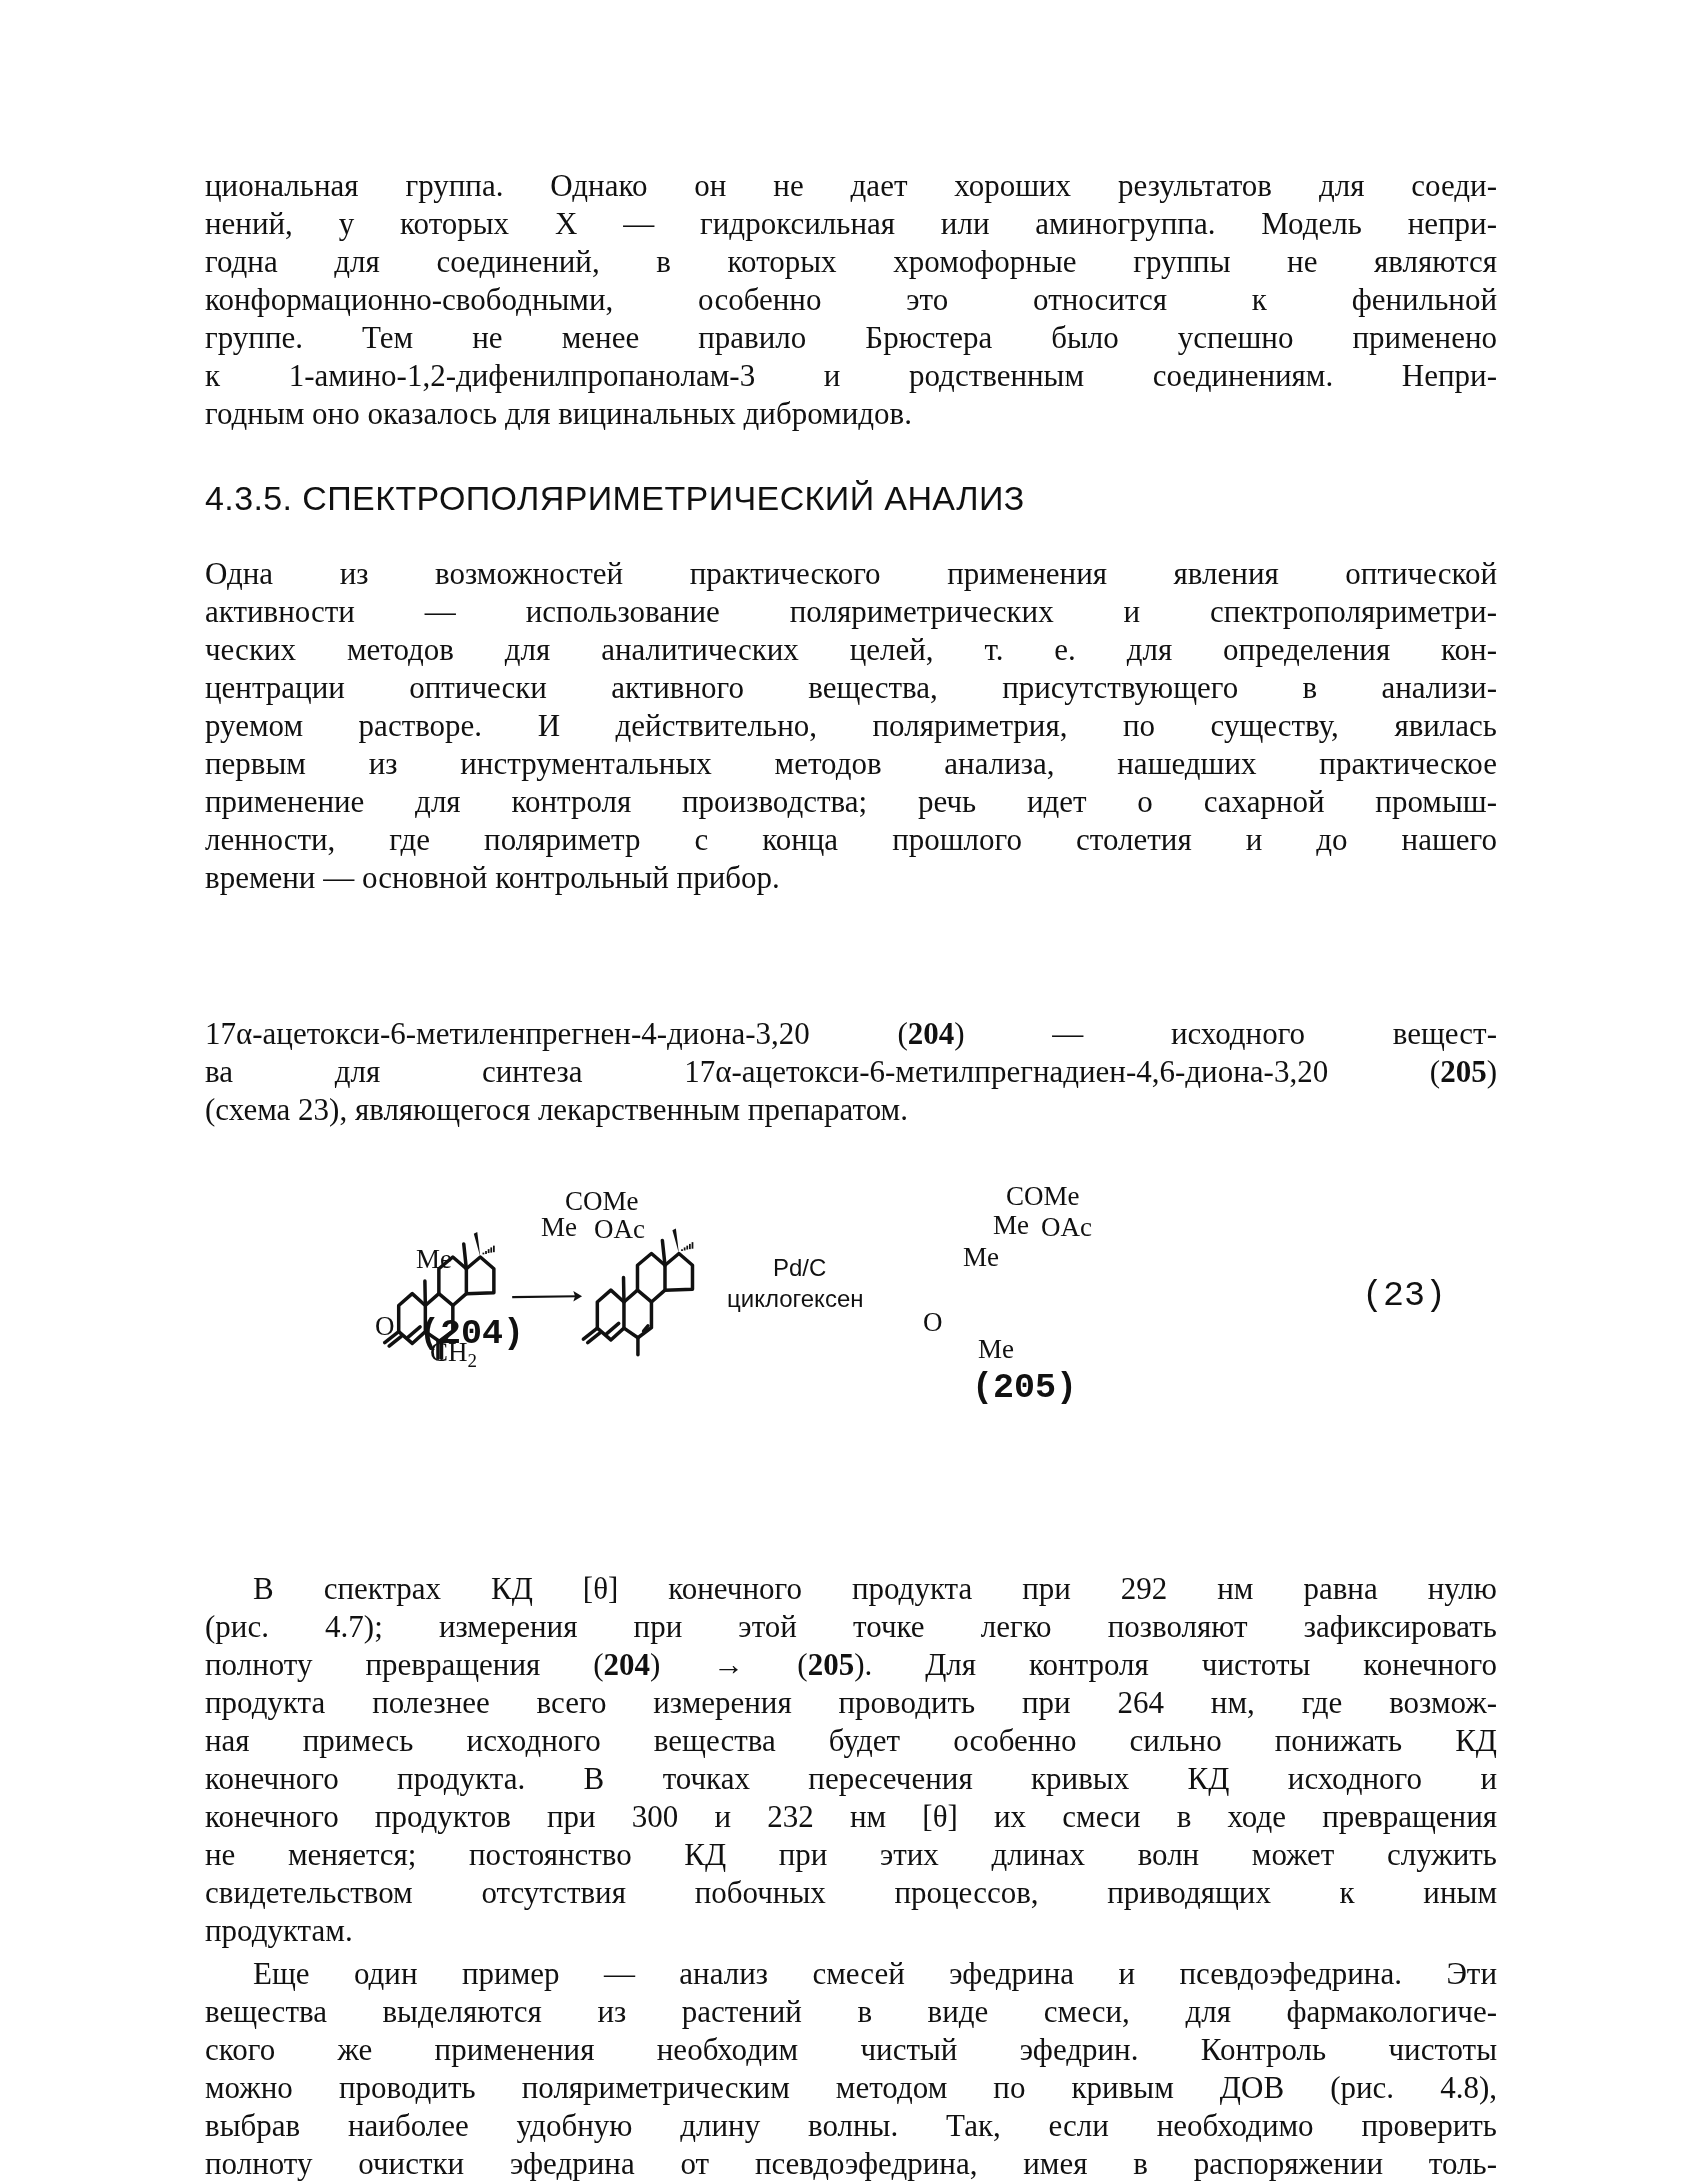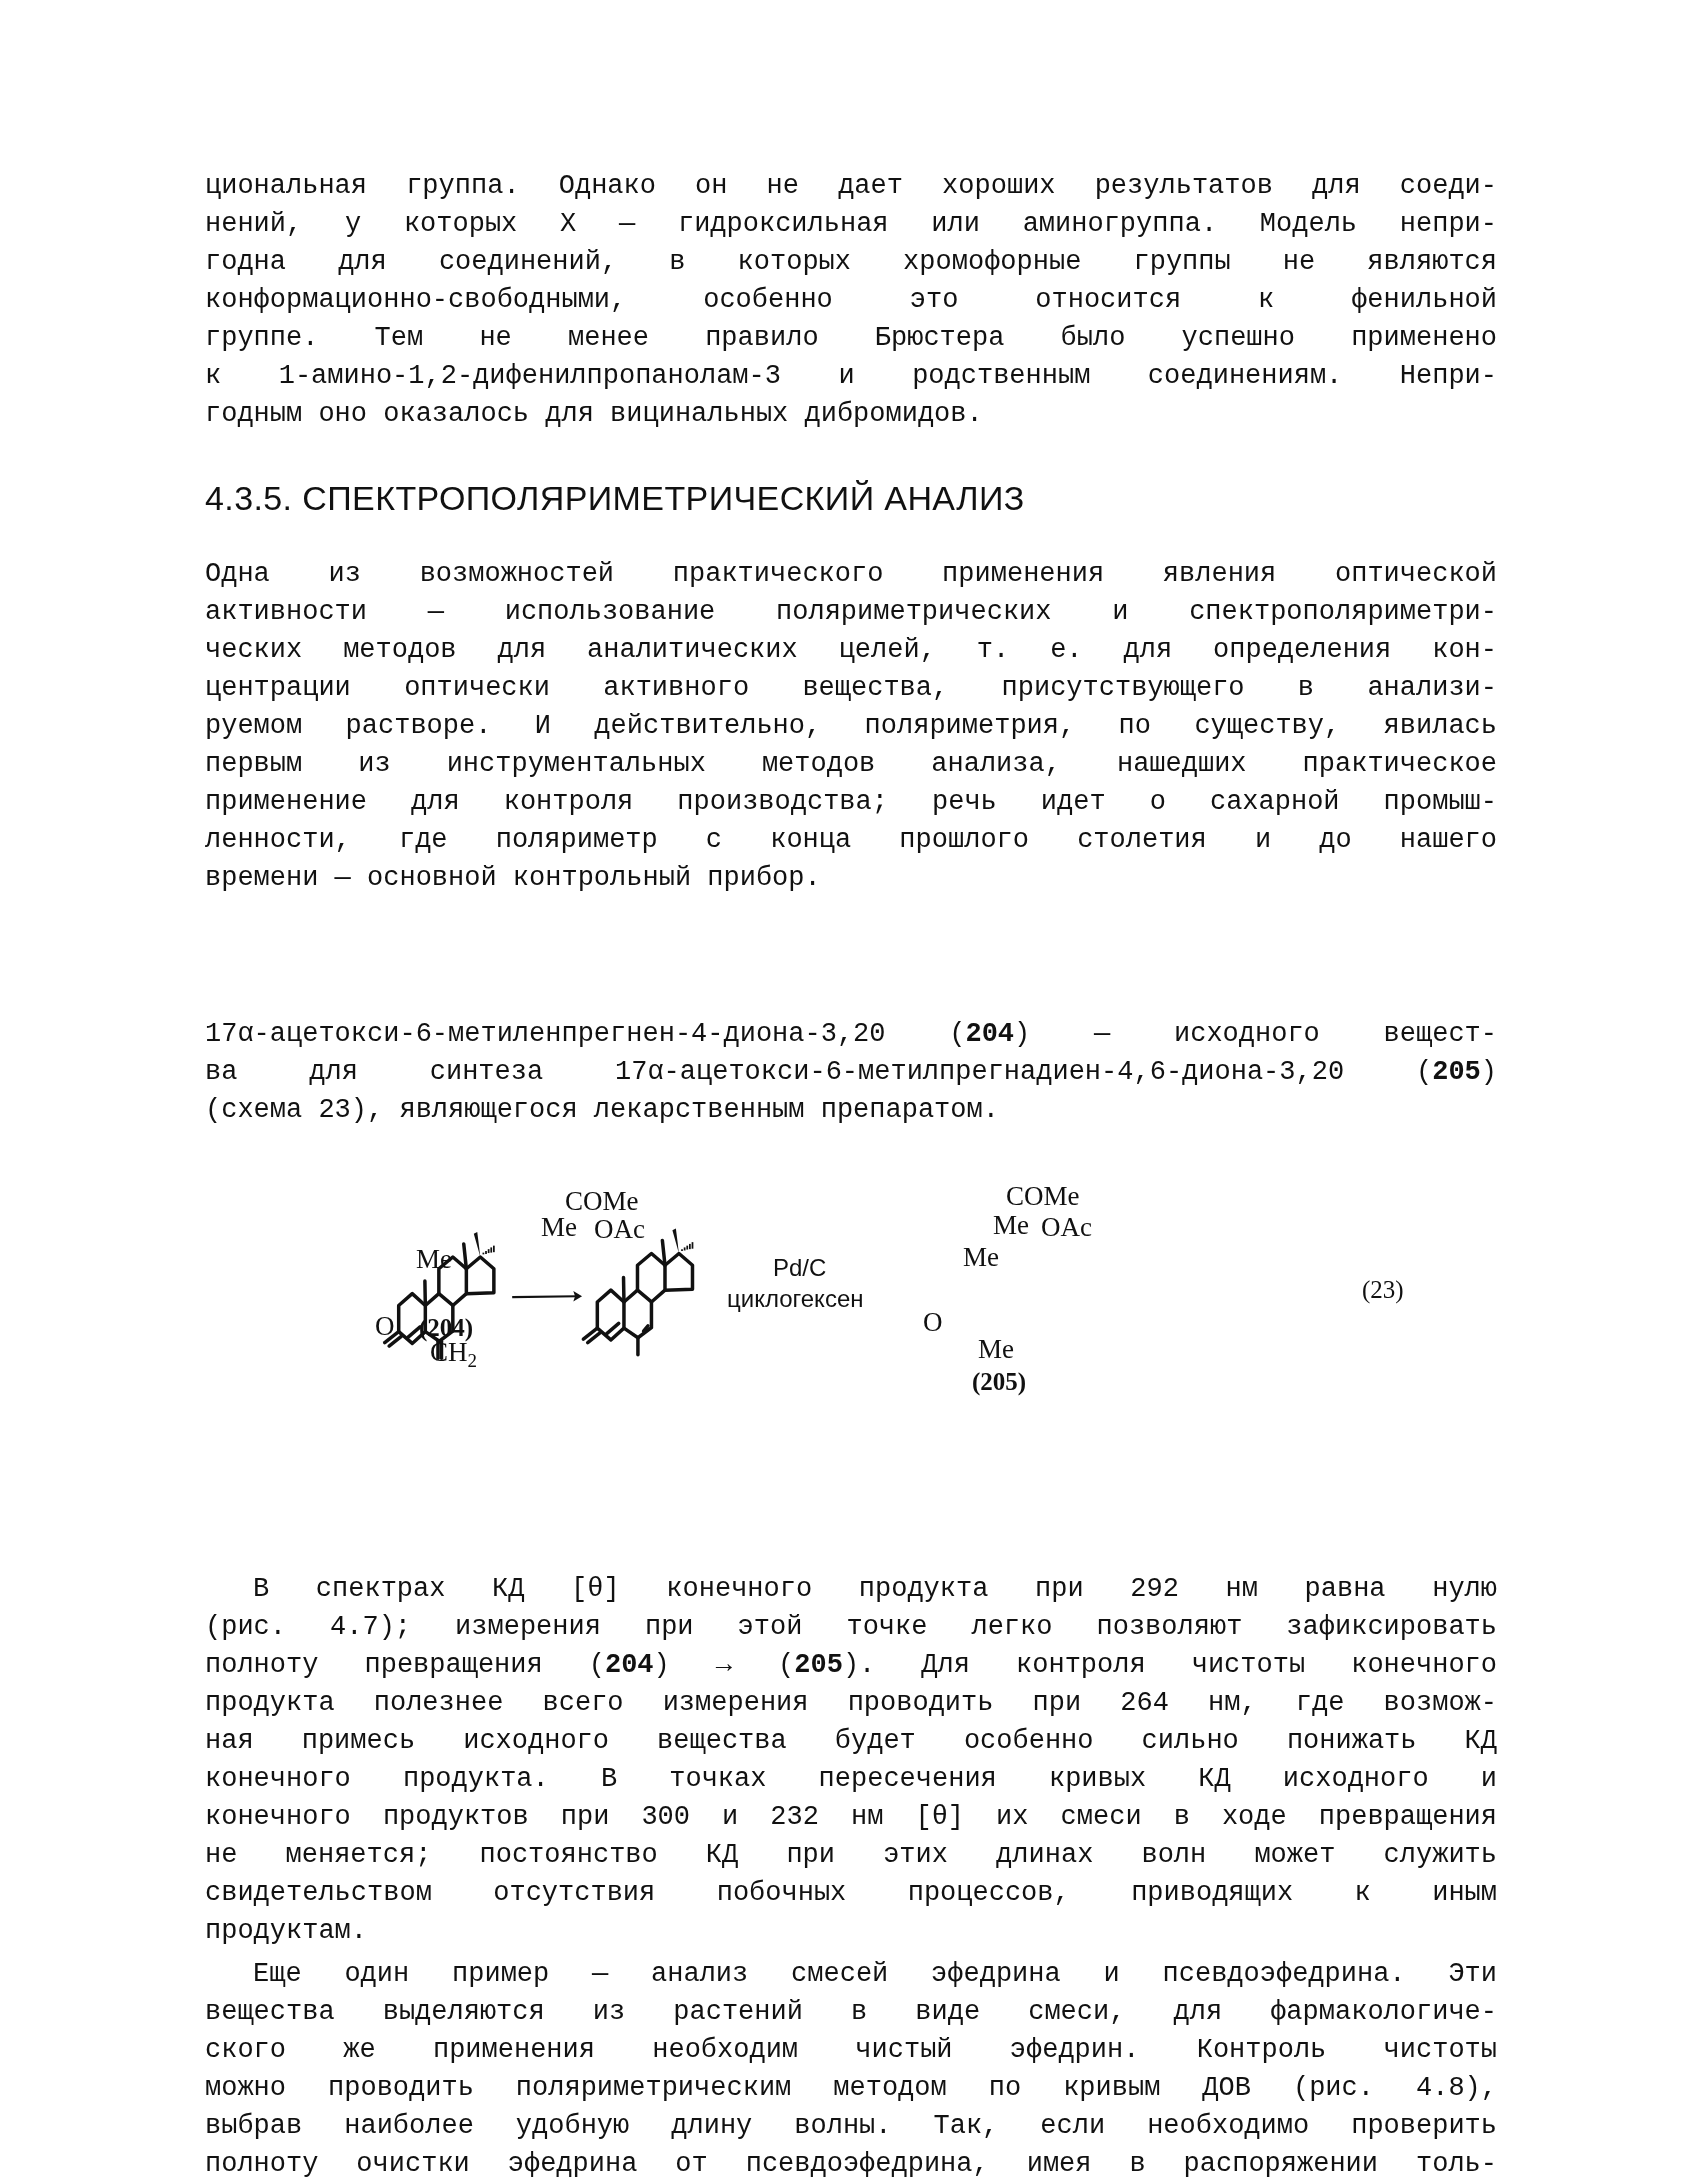--- a/index.html
+++ b/index.html
@@ -1,28 +1,28 @@
 <!DOCTYPE html>
 <html style="font-size:7px"><head>
 <meta charset="utf-8">
 <style>
   html, body { margin:0; padding:0; background:#ffffff; }
   body { width:1696px; height:2457px; position:relative; overflow:hidden; color:#111; }
   .page { position:absolute; left:0; top:0; width:1696px; height:2457px; }
-  .text { position:absolute; left:205px; width:1292px; font-family:Liberation Mono, monospace; font-size:27px; line-height:38px; }
+  .text { position:absolute; left:205px; width:1292px; font-family:Liberation Serif, serif; font-size:31px; line-height:38px; }
   .line { display:block; white-space:nowrap; text-align:justify; text-align-last:justify; height:38px; overflow:visible; }
   .line.last { text-align-last:left; }
   .indent { padding-left:48px; }
   .heading { position:absolute; left:205px; top:479px; font-family:"Liberation Sans", "DejaVu Sans", sans-serif; font-size:34px; letter-spacing:0.4px; white-space:nowrap; }
   b { font-weight:bold; }
   .scheme { position:absolute; left:376px; top:1179px; width:1135px; height:376px; }
   .scheme svg { position:absolute; left:0; top:0; width:1135px; height:376px; }
   .lbl { position:absolute; font-family:"Liberation Serif", "DejaVu Serif", serif; font-size:27px; white-space:nowrap; }
   .lbl-small { position:absolute; font-family:"Liberation Sans", "DejaVu Sans", sans-serif; font-size:24px; white-space:nowrap; }
-  .cmpd { position:absolute; font-family:Liberation Serif, serif; font-size:25px; font-weight:bold; white-space:nowrap; }
+  .cmpd { position:absolute; font-family:Liberation Mono, monospace; font-size:35px; font-weight:bold; white-space:nowrap; }
 </style>
 </head>
 <body>
 
 <div class="page">
 
   <div class="text" style="top:167px;">
     <span class="line">циональная группа. Однако он не дает хороших результатов для соеди-</span>
     <span class="line">нений, у которых X — гидроксильная или аминогруппа. Модель непри-</span>
     <span class="line">годна для соединений, в которых хромофорные группы не являются</span>

